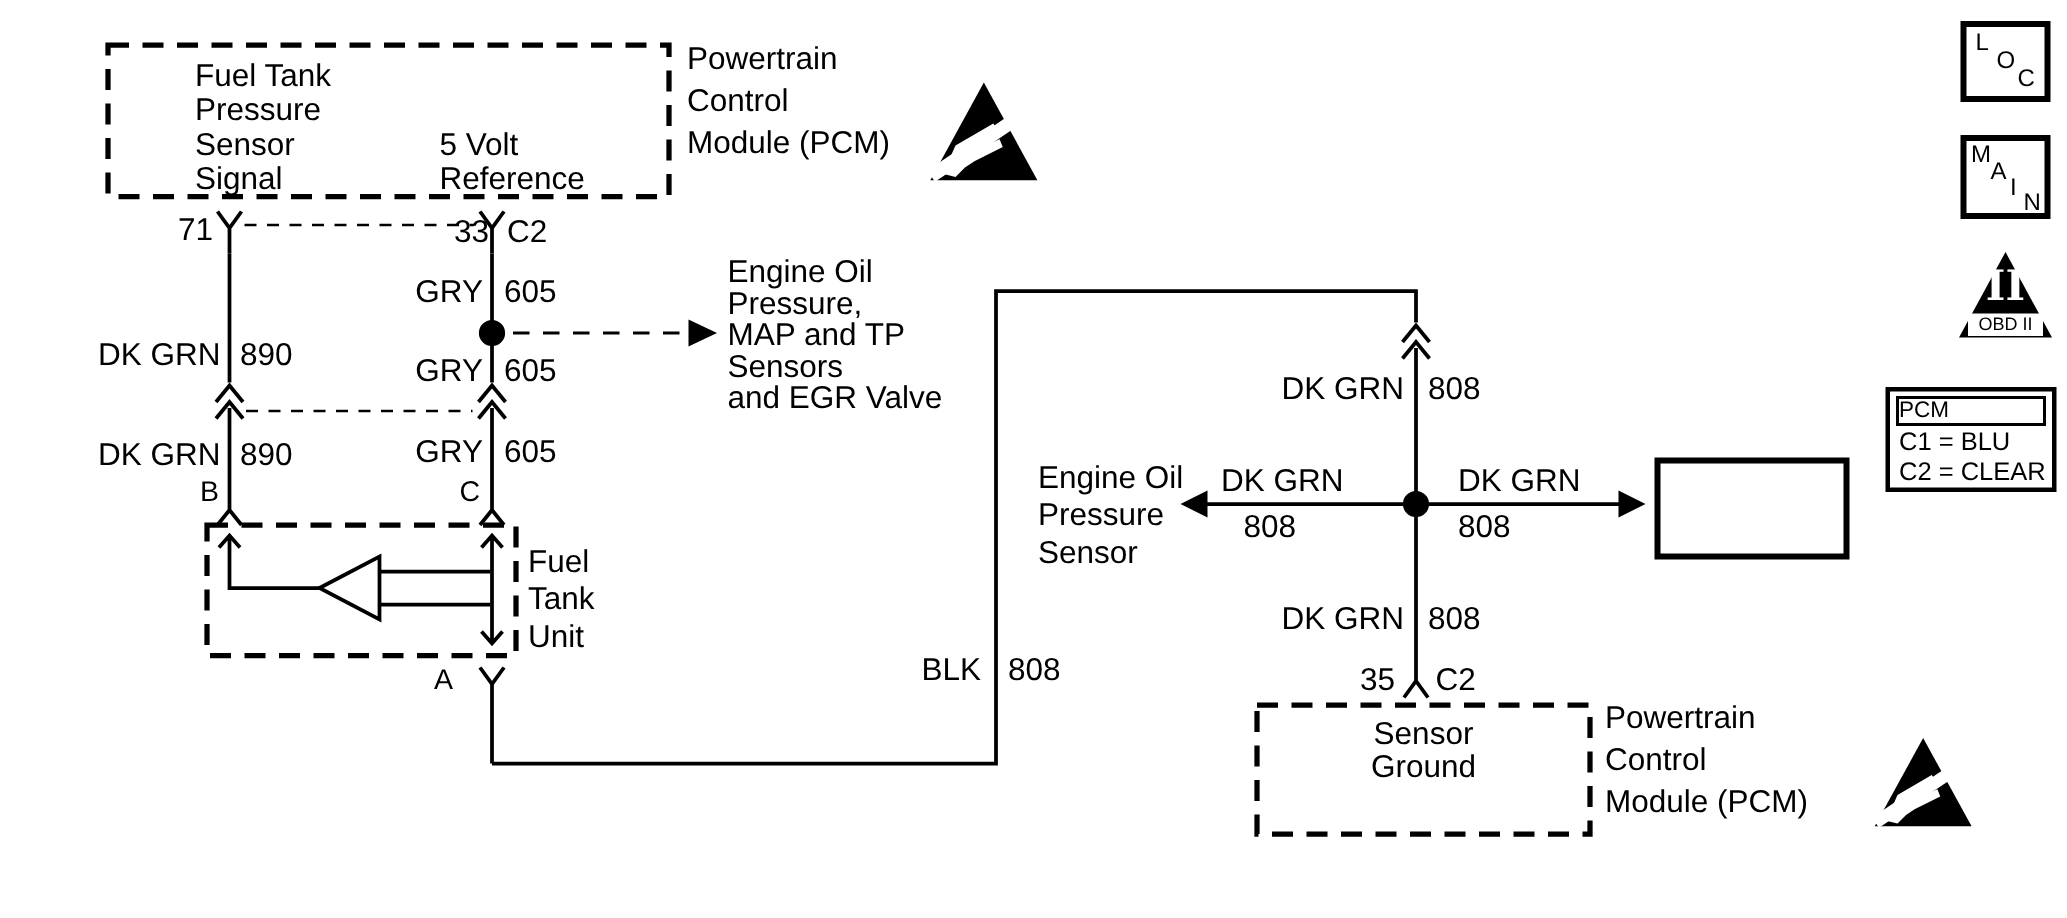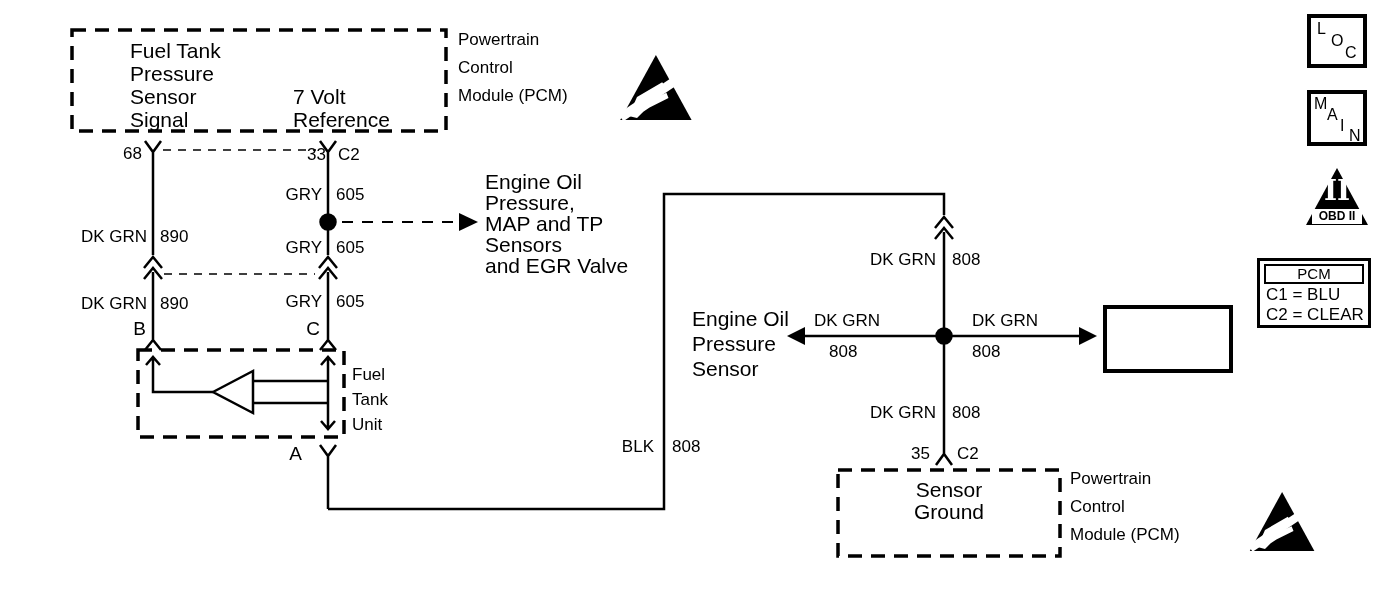--- a/index.html
+++ b/index.html
@@ -1,35 +1,35 @@
 <!DOCTYPE html>
 <html><head>
 <meta charset="utf-8">
 <style>
   html,body{margin:0;padding:0;background:#fff}
   .stage{position:relative;width:1378px;height:612px;background:#ffffff;
          font-family:"Liberation Sans",sans-serif;color:#000;overflow:hidden}
   svg{position:absolute;left:0;top:0}
   .lbl{position:absolute;white-space:pre-line;color:#000}
-  .t21{font-size:17px;line-height:26px}
+  .t21{font-size:21px;line-height:26px}
   .t19{font-size:19px;line-height:22px}
   .t15{font-size:21px;line-height:21px}
   .lh23{line-height:23px}.lh25{line-height:25px}
   .lh28{line-height:28px}.lh20{line-height:20px}.lh22{line-height:22px}
   .r{text-align:right}.c{text-align:center}
   .icnbox{position:absolute;border:4px solid #000;background:#fff}
   .icnbox span{position:absolute;font-size:16px}
   .legend{position:absolute;left:1257px;top:258px;width:114px;height:70px;
           border:3px solid #000;box-sizing:border-box;background:#fff}
   .legend .hdr{position:absolute;left:4px;right:4px;top:3px;height:20px;
                border:2px solid #000;box-sizing:border-box;font-size:15px;
-               text-align:center;line-height:16px}
+               line-height:16px}
   .legend .row{position:absolute;left:6px;font-size:17px}
   .obdlabel{position:absolute;background:#fff;color:#000;font-size:12px;
-            font-weight:bold;text-align:center}
+            font-weight:normal;text-align:center}
   .obdnum{position:absolute;color:#fff;font-family:"DejaVu Serif",serif;
           font-weight:bold;font-size:28px;text-align:center}
 </style>
 </head>
 <body>
 
 <div class="stage">
 
   <svg width="1378" height="612" viewBox="0 0 1378 612">
     <g stroke="#000" fill="none" stroke-width="2.5">
@@ -87,26 +87,26 @@
       <polygon points="38,0 72,62 4,62" fill="#000"></polygon>
       <polygon points="2,56 54,21 59,28 7,63" fill="#fff"></polygon>
       <polygon points="12,58 20,40 44,26 49,33 30,44 48,36 50,41 32,50 26,54 20,60" fill="#fff"></polygon>
     </g>
   </svg>
 
   <div class="lbl t15 lh23" style="left:130px;top:39px">Fuel Tank
 Pressure
 Sensor
 Signal</div>
-  <div class="lbl t15 lh23" style="left:293px;top:85px">7 Volt
+  <div class="lbl t15 lh23" style="left:293px;top:85px">5 Volt
 Reference</div>
   <div class="lbl t21 lh28" style="left:458px;top:26px">Powertrain
 Control
 Module (PCM)</div>
-  <div class="lbl t21 r" style="left:106px;top:141px;width:36px">68</div>
+  <div class="lbl t21 r" style="left:106px;top:141px;width:36px">71</div>
   <div class="lbl t21 r" style="left:290px;top:142px;width:36px">33</div>
   <div class="lbl t21" style="left:338px;top:142px">C2</div>
 
   <div class="lbl t21 r" style="left:48px;top:224px;width:99px">DK GRN</div>
   <div class="lbl t21" style="left:160px;top:224px">890</div>
   <div class="lbl t21 r" style="left:48px;top:291px;width:99px">DK GRN</div>
   <div class="lbl t21" style="left:160px;top:291px">890</div>
 
   <div class="lbl t21 r" style="left:250px;top:182px;width:72px">GRY</div>
   <div class="lbl t21" style="left:336px;top:182px">605</div>

